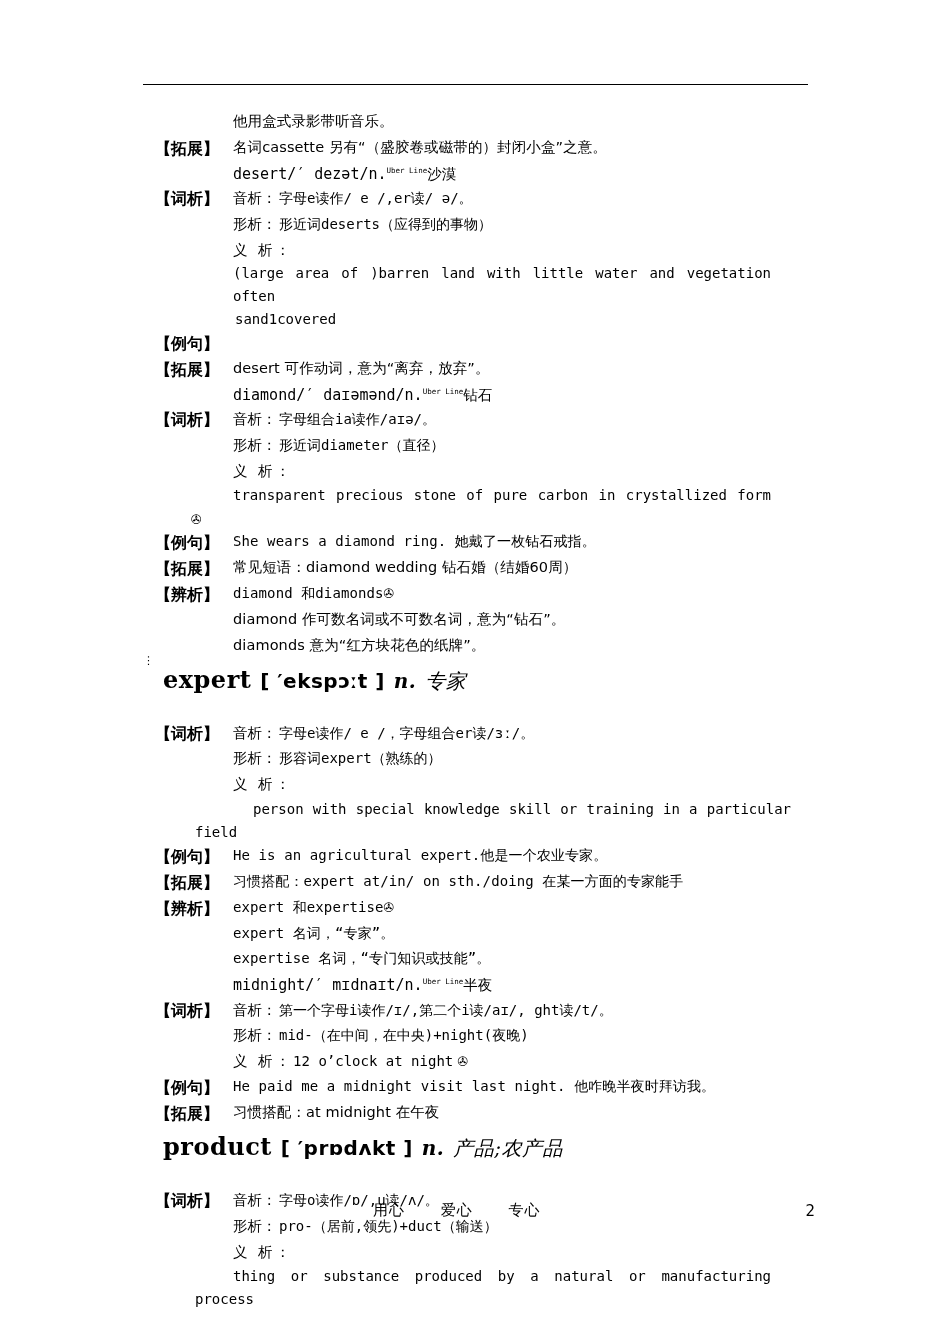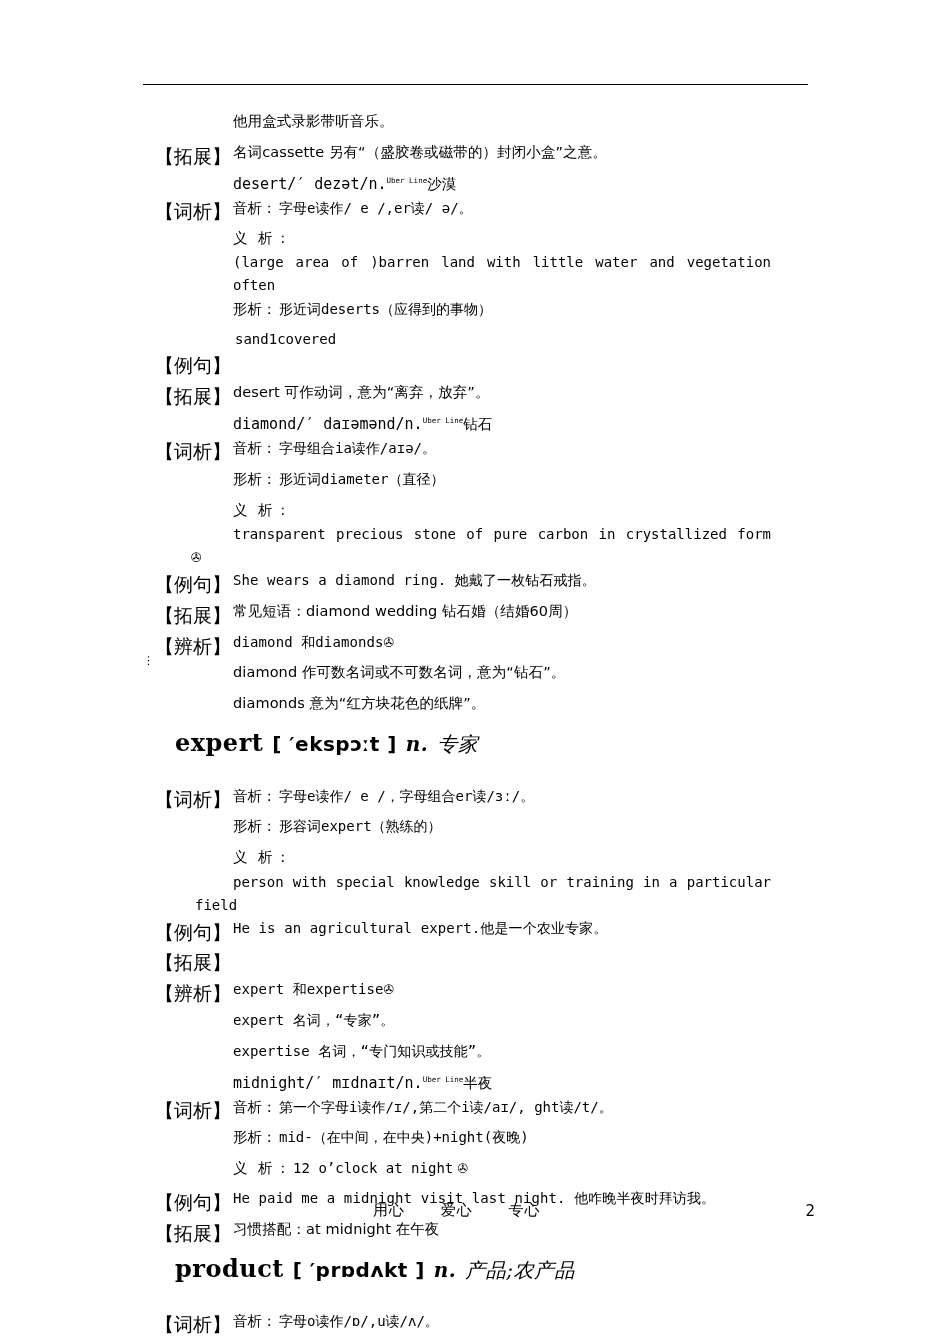--- a/index.html
+++ b/index.html
@@ -38,22 +38,23 @@
   .line {
     display: flex;
     align-items: flex-start;
     line-height: 1.62;
     font-size: 15px;
   }
   .tag {
     width: 78px;
     flex: 0 0 78px;
     font-family: "DejaVu Sans", sans-serif;
-    font-size: 19px;
+    font-size: 16px;
     white-space: nowrap;
+    font-weight: bold;
   }
   .tag.empty { visibility: hidden; }
   .body-text {
     flex: 1 1 auto;
     font-family: "DejaVu Sans Mono", monospace;
     font-size: 14px;
     letter-spacing: 0.1px;
   }
   .cn {
     font-family: "DejaVu Sans", sans-serif;
@@ -80,21 +81,21 @@
     font-size: 15px;
     margin-left: 78px;
     line-height: 1.6;
   }
   .headword .sup {
     font-size: 7.5px;
     vertical-align: super;
     line-height: 1;
   }
   .big-headword {
-    margin-left: 20px;
+    margin-left: 8px;
     font-family: "DejaVu Serif", serif;
     font-weight: bold;
     font-size: 24px;
     letter-spacing: 0.5px;
     line-height: 1.7;
   }
   .big-headword .phon {
     font-family: "DejaVu Sans", sans-serif;
     font-weight: bold;
     font-size: 20px;
@@ -180,27 +181,27 @@
     </div>
     <div class="line">
       <div class="tag">【词析】</div>
       <div class="indent-body">
         <span class="sub-label">音析：</span><span class="mono">字母e读作/ e /,er读/ ə/。</span>
       </div>
     </div>
     <div class="line">
       <div class="tag empty">　</div>
       <div class="indent-body">
+        <span class="sub-label">形析：</span><span class="mono">形近词deserts（应得到的事物）</span>
+      </div>
+    </div>
+    <div class="line">
+      <div class="tag empty">　</div>
+      <div class="indent-body">
         <span class="sub-label wide">义 析：</span><span class="mono justified" style="display:inline-block;width:538px;">(large area of )barren land with little water and vegetation often</span>
-      </div>
-    </div>
-    <div class="line">
-      <div class="tag empty">　</div>
-      <div class="indent-body">
-        <span class="sub-label">形析：</span><span class="mono">形近词deserts（应得到的事物）</span>
       </div>
     </div>
     <div class="wrap-line" style="margin-left:80px;">sand1covered</div>
     <div class="line">
       <div class="tag">【例句】</div>
     </div>
     <div class="line">
       <div class="tag">【拓展】</div>
       <div class="body-text cn">desert 可作动词，意为“离弃，放弃”。</div>
     </div>
@@ -263,30 +264,31 @@
     </div>
     <div class="line">
       <div class="tag empty">　</div>
       <div class="indent-body">
         <span class="sub-label">形析：</span><span class="mono">形容词expert（熟练的）</span>
       </div>
     </div>
     <div class="line">
       <div class="tag empty">　</div>
       <div class="indent-body">
-        <span class="sub-label wide">义 析：</span><span class="mono justified" style="display:inline-block;width:538px;">person with special knowledge skill or training in a particular</span>
+        <span class="sub-label wide">义 析：</span><span class="mono justified" style="display:inline-block;width:538px;margin-left:20px;">person with special knowledge skill or training in a particular</span>
       </div>
     </div>
     <div class="wrap-line" style="margin-left:40px;">field</div>
     <div class="line">
       <div class="tag">【例句】</div>
       <div class="body-text">He is an agricultural expert.他是一个农业专家。</div>
     </div>
     <div class="line">
       <div class="tag">【拓展】</div>
+      <div class="body-text">习惯搭配：expert at/in/ on sth./doing 在某一方面的专家能手</div>
     </div>
     <div class="line">
       <div class="tag">【辨析】</div>
       <div class="body-text"><span>expert 和expertise</span><span class="glyph">✇</span></div>
     </div>
     <div class="line">
       <div class="tag empty">　</div>
       <div class="body-text">expert 名词，“专家”。</div>
     </div>
     <div class="line">

